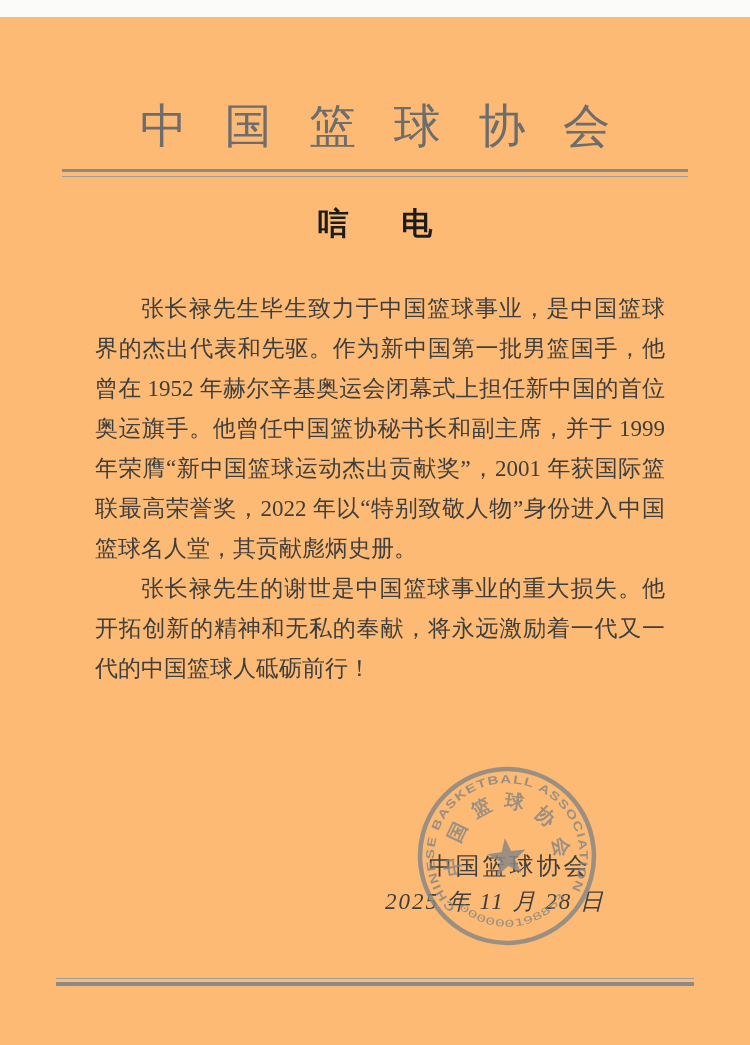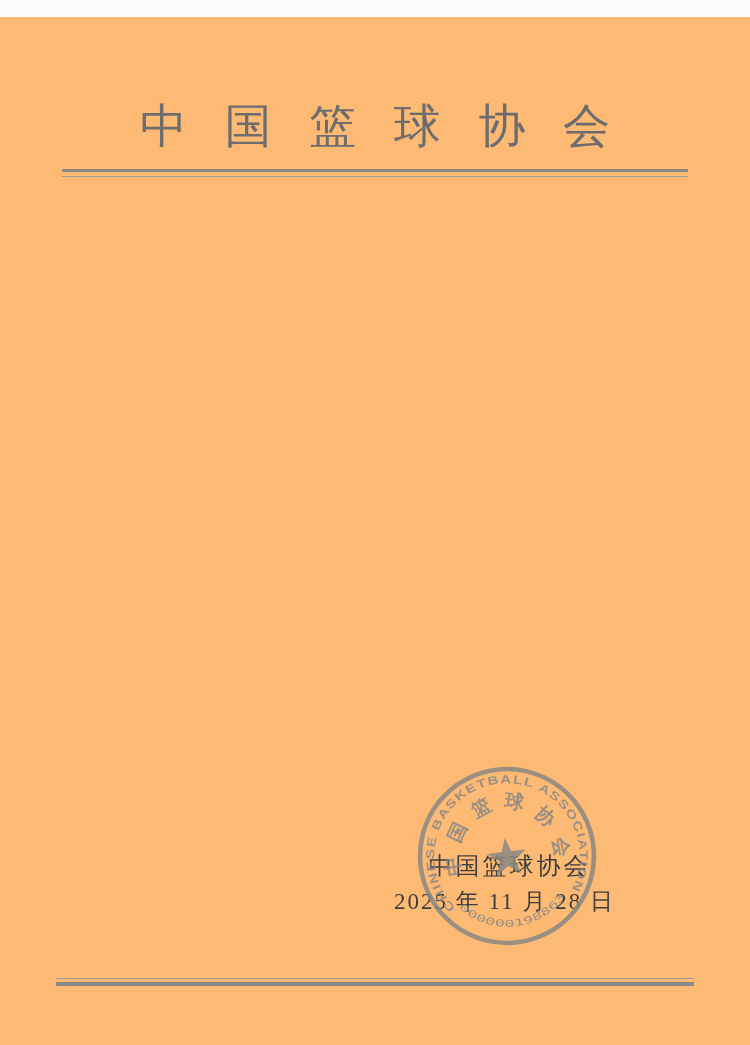--- a/index.html
+++ b/index.html
@@ -63,26 +63,27 @@
     text-align: center;
     font-size: 24px;
     color: #3e3e3e;
     letter-spacing: 3px;
     white-space: nowrap;
     z-index: 1;
   }
   .sig-date {
     position: absolute;
     top: 869px; left: 385px; width: 230px;
-    text-align: right;
+    text-align: left;
     font-size: 23px;
     color: #3e3e3e;
     letter-spacing: 2px;
     white-space: nowrap;
     z-index: 1;
+    font-style: italic;
   }
 
   .seal {
     position: absolute;
     top: 748px; left: 416px;
     width: 182px; height: 182px;
     transform: rotate(-7deg);
     opacity: 0.82;
     z-index: 2;
     pointer-events: none;
@@ -97,22 +98,25 @@
 
 <div class="page">
 
   <div class="letterhead">中国篮球协会</div>
 
   <div class="rule rule-head">
     <div class="bar-thick"></div>
     <div class="bar-thin"></div>
   </div>
 
+  <div class="doc-title">唁电</div>
 
   <div class="letter-body">
+    <p class="indent">张长禄先生毕生致力于中国篮球事业，是中国篮球界的杰出代表和先驱。作为新中国第一批男篮国手，他曾在 1952 年赫尔辛基奥运会闭幕式上担任新中国的首位奥运旗手。他曾任中国篮协秘书长和副主席，并于 1999 年荣膺“新中国篮球运动杰出贡献奖”，2001 年获国际篮联最高荣誉奖，2022 年以“特别致敬人物”身份进入中国篮球名人堂，其贡献彪炳史册。</p>
+    <p class="indent">张长禄先生的谢世是中国篮球事业的重大损失。他开拓创新的精神和无私的奉献，将永远激励着一代又一代的中国篮球人砥砺前行！</p>
   </div>
 
   <div class="sig-name">中国篮球协会</div>
 
   <div class="sig-date">2025 年 11 月 28 日</div>
 
   <svg class="seal" viewBox="0 0 180 180" aria-hidden="true">
     <defs>
       <path id="ringPath" d="M 33.3 134.3 A 72 72 0 1 1 146.7 134.3" fill="none"></path>
       <path id="cnPath" d="M 43.6 102.4 A 48 48 0 1 1 136.4 102.4" fill="none"></path>

